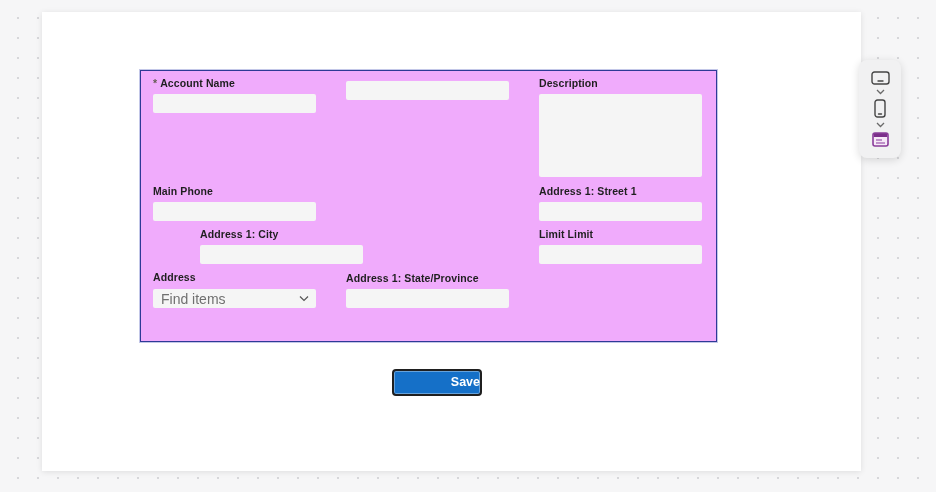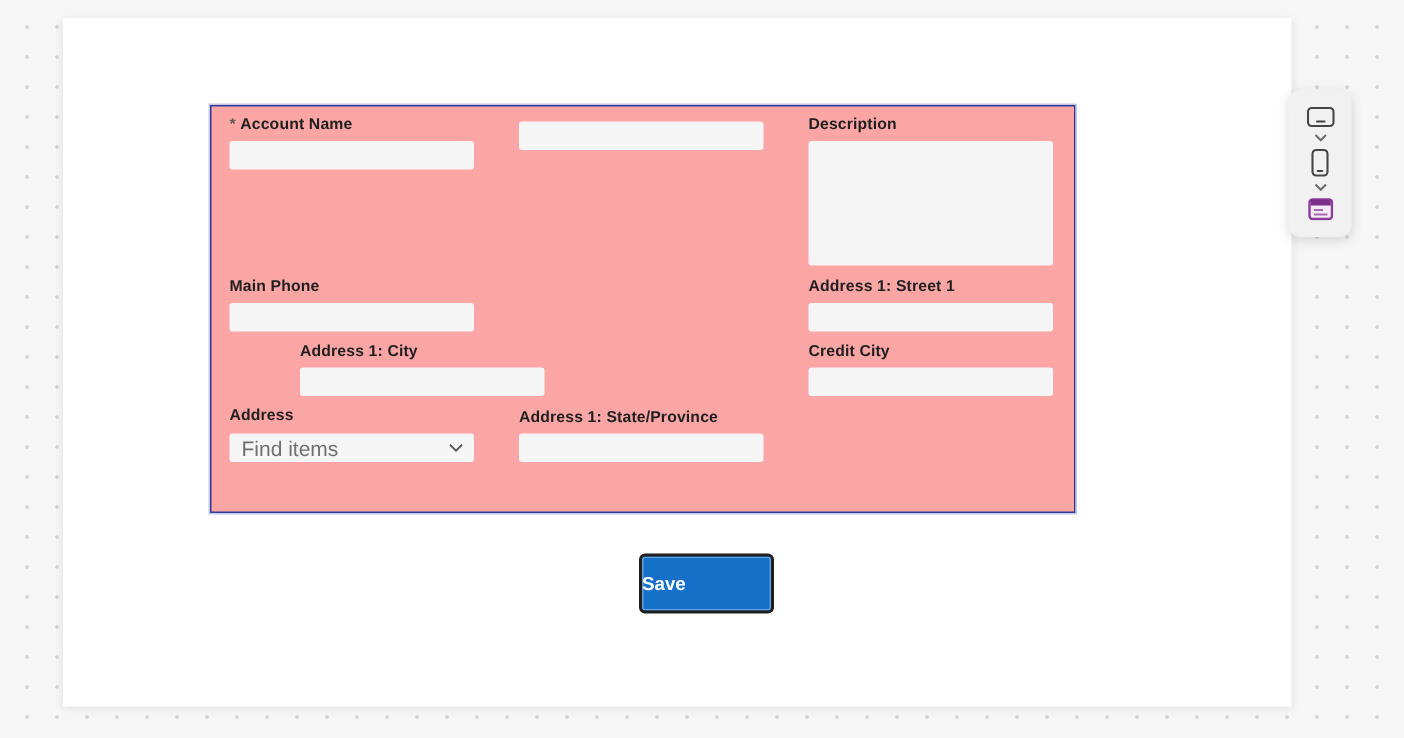--- a/index.html
+++ b/index.html
@@ -15,21 +15,21 @@
   }
 
   .canvas {
     position:absolute; left:42px; top:12px; width:819px; height:459px;
     background:#ffffff;
     box-shadow:0 1px 6px rgba(0,0,0,0.10);
   }
 
   .form-section {
     position:absolute; left:98px; top:58px; width:577px; height:272px;
-    background:#fca5a5;
+    background:#f0abfc;
     border:1px solid #2e3a96;
     outline:1px solid #c3c7e8;
   }
 
   .field { position:absolute; width:163px; }
   .field-label {
     font-size:10.5px; font-weight:700; color:#1f1f1f;
     letter-spacing:0.1px; line-height:13px; white-space:nowrap;
   }
   .req-marker { color:#635b52; margin-right:3px; font-weight:700; }
@@ -46,27 +46,27 @@
   .combo-wrap { position:relative; width:163px; margin-top:5px; }
   .combo-input { height:19px; padding-right:24px; }
   .combo-input::placeholder { color:#707070; opacity:1; }
   .text-input::placeholder { color:#707070; opacity:1; }
   .combo-chevron {
     position:absolute; right:7px; top:6px; width:10px; height:7px;
     pointer-events:none;
   }
 
   .save-btn {
-    position:absolute; left:350px; top:357px; width:90px; height:40px;
+    position:absolute; left:350px; top:357px; width:90px; height:27px;
     background:#1570c8;
     border:2px solid #1f1f1f; border-radius:4px;
     box-shadow:inset 0 0 0 1px rgba(255,255,255,0.35);
     color:#ffffff; font-weight:700; font-size:12.5px;
     font-family:"Liberation Sans","DejaVu Sans",sans-serif;
-    cursor:pointer; line-height:21px; text-align:left;margin-left:34px;
+    cursor:pointer; line-height:21px; text-align:right;
   }
 
   .device-toolbar {
     position:absolute; left:859px; top:60px; width:42px; height:98px;
     background:#f1f1f2; border-radius:8px;
     box-shadow:0 2px 8px rgba(0,0,0,0.14);
     display:flex; flex-direction:column; align-items:center;
     justify-content:center; gap:4px; padding:6px 0;
   }
   .tool-btn { background:none; border:none; cursor:pointer; padding:0;
@@ -111,21 +111,21 @@
         <div class="field-label">Address 1: City</div>
         <input class="text-input" type="text" value="" style="">
       </div>
 
       <div class="field" style="left:205px; top:157px;margin-top:44px;">
         <div class="field-label">Address 1: State/Province</div>
         <input class="text-input" type="text" value="" style="">
       </div>
 
       <div class="field" style="left:398px; top:157px;">
-        <div class="field-label">Credit City</div>
+        <div class="field-label">Limit Limit</div>
         <input class="text-input" type="text" value="" style="">
       </div>
 
       <div class="field" style="left:12px; top:200px;">
         <div class="field-label">Address</div>
         <div class="combo-wrap">
           <input class="combo-input" type="text" placeholder="Find items" style="">
           <svg class="combo-chevron" viewBox="0 0 10 7">
               <polyline points="1,1.5 5,5.5 9,1.5" fill="none" stroke="#555555" stroke-width="1.2"></polyline>
             </svg>

